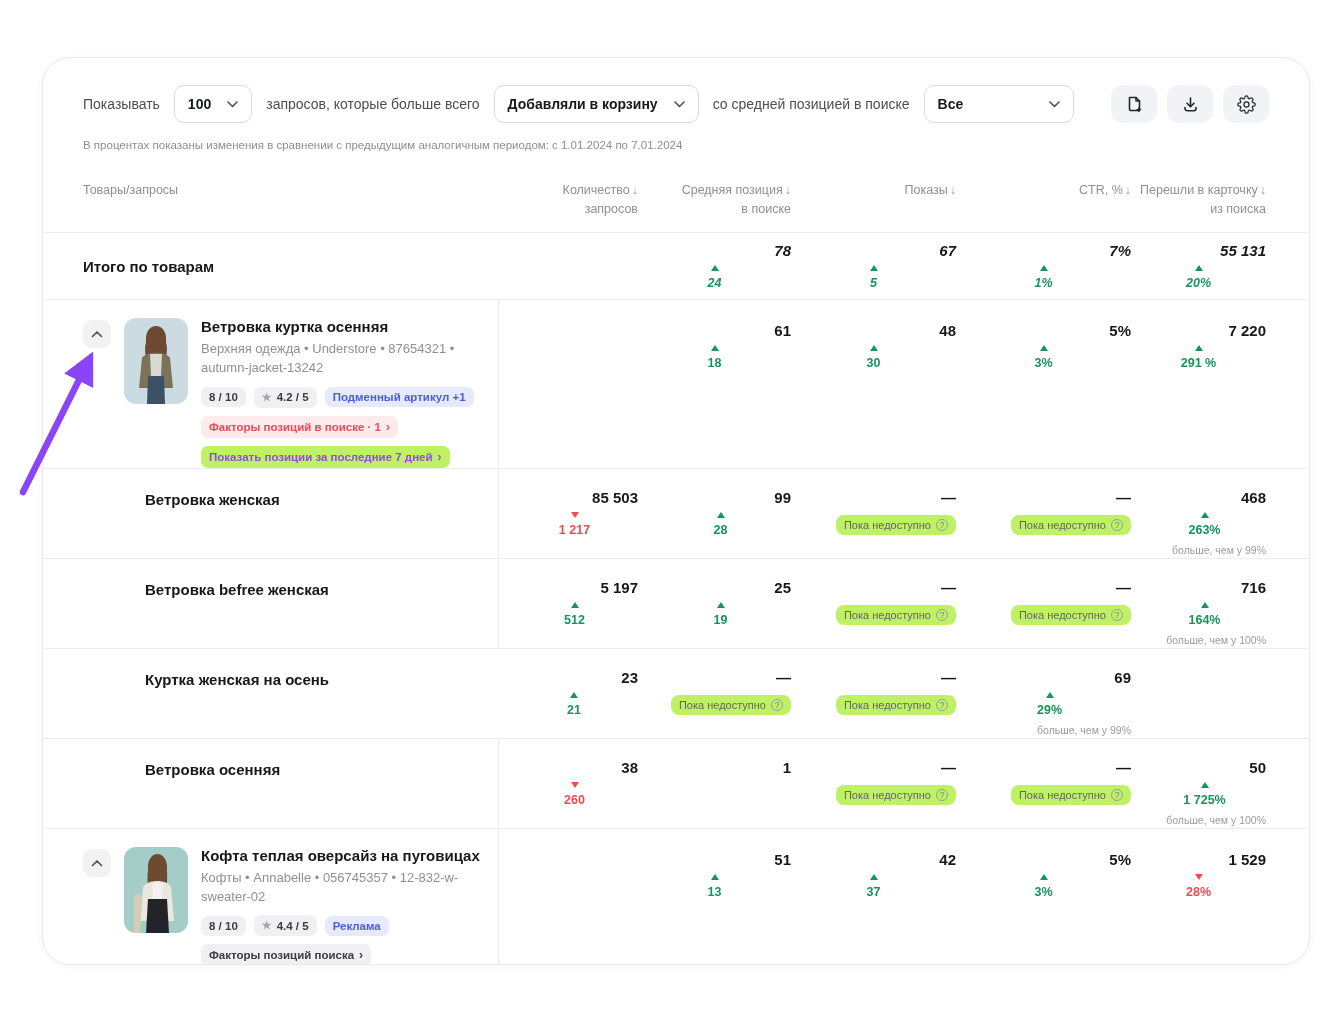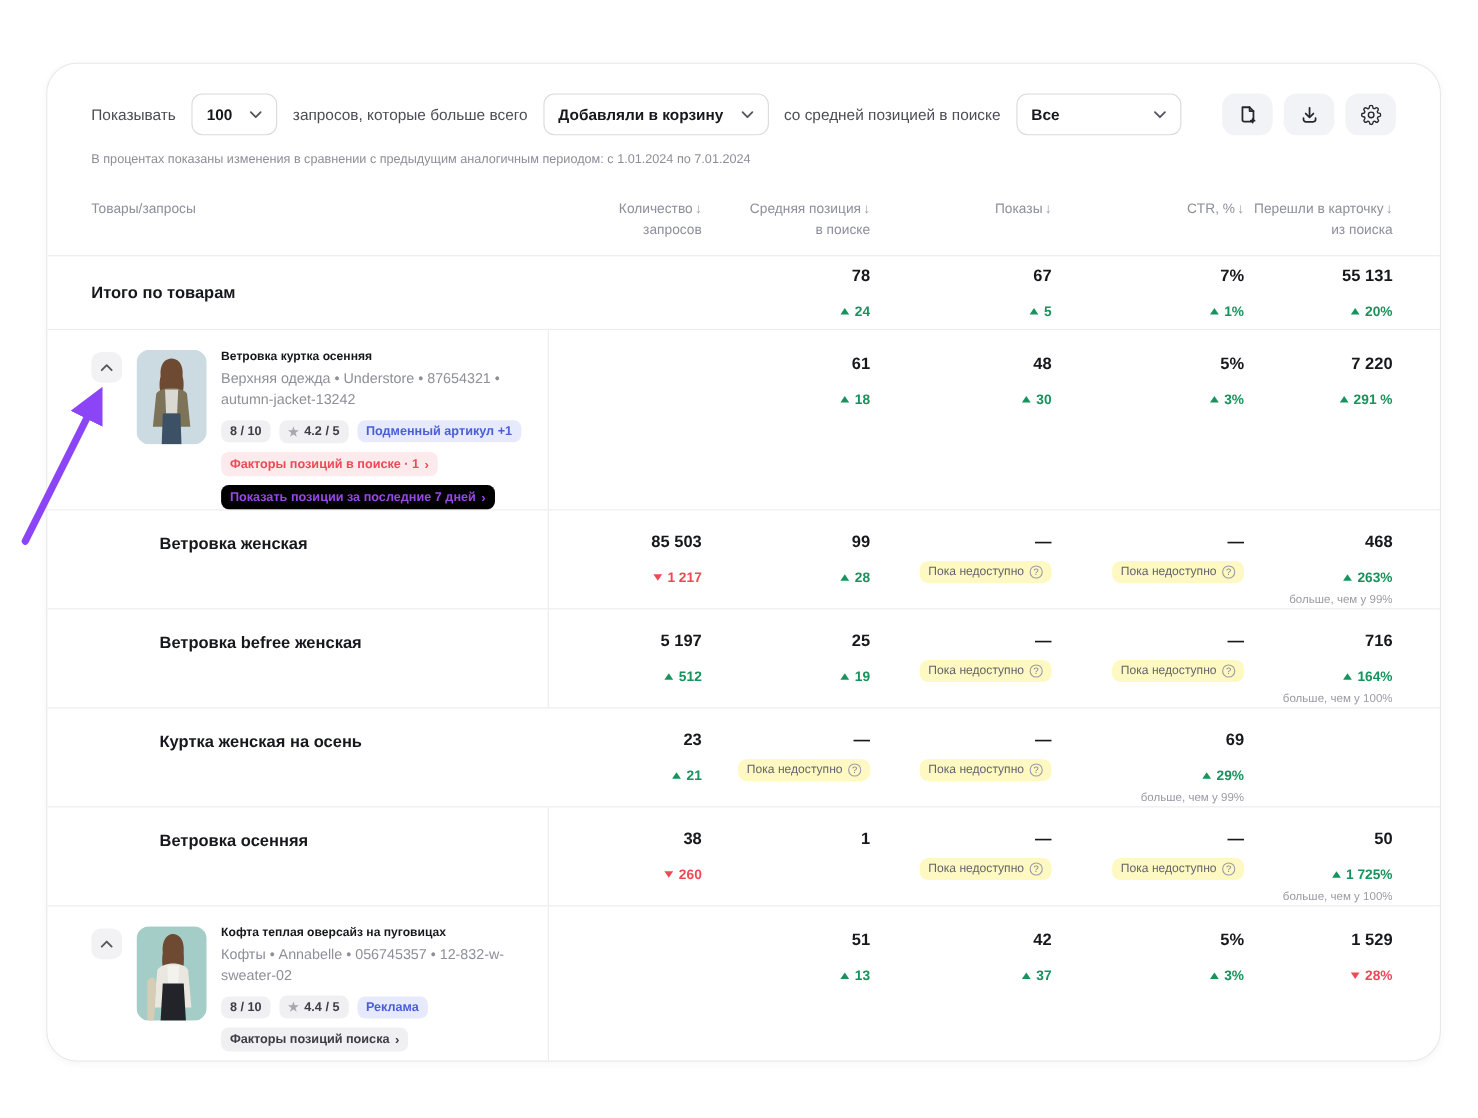--- a/index.html
+++ b/index.html
@@ -39,25 +39,25 @@
   .cell { text-align:right; }
   .cell.qty { border-left:1px solid #ececf0; }
   .cell-left { text-align:left; }
 
   .thead { padding-top:16px; padding-bottom:0; min-height:67px; }
   .th { font-size:12.5px; color:#8d8f9b; line-height:1.55; }
   .sort { color:#9da0ab; margin-left:2px; }
   .thead .cell.qty { border-left:none; }
 
   .totals-row { height:67px; align-items:center; }
-  .totals-row .cell { padding-top:0; }
+  .totals-row .cell { padding-top:0;font-style:italic; }
   .totals-label { font-size:15px; font-weight:700; color:#17181d; display:flex; align-items:center; }
 
   .val { font-size:15px; font-weight:700; color:#17181d; line-height:1.2; }
-  .chg { margin-top:16px; font-size:12.5px; font-weight:600; display:flex; justify-content:flex-end; align-items:center; gap:5px; }
+  .chg { margin-top:5px; font-size:12.5px; font-weight:600; display:flex; justify-content:flex-end; align-items:center; gap:5px;flex-direction:column; }
   .chg.up { color:#17945c; }
   .chg.down { color:#ef4956; }
   .tri { display:inline-block; width:0; height:0; }
   .chg.up .tri { border-left:4px solid transparent; border-right:4px solid transparent; border-bottom:6px solid #17945c; }
   .chg.down .tri { border-left:4px solid transparent; border-right:4px solid transparent; border-top:6px solid #ef4956; }
   .pct-note { margin-top:7px; font-size:10.5px; color:#9a9ba5; }
 
   
   .product-row { min-height:158px; }
   .product-row .cell { padding-top:22px; }
@@ -65,42 +65,42 @@
   .product-row:last-child { min-height:148px; }
   .prod { display:flex; gap:13px; align-items:flex-start; }
   .collapse-btn {
     width:28px; height:28px; flex:none; border:none; border-radius:9px; background:#f2f2f5;
     display:flex; align-items:center; justify-content:center; cursor:pointer; margin-top:2px;
   }
   .collapse-btn svg { width:12px; height:8px; }
   .collapse-btn polyline { fill:none; stroke:#55565e; stroke-width:1.7; stroke-linecap:round; stroke-linejoin:round; }
   .thumb { width:64px; height:86px; border-radius:12px; flex:none; overflow:hidden; }
   .pinfo { max-width:302px; }
-  .ptitle { font-size:11px; font-weight:700; color:#17181d; white-space:nowrap; }
+  .ptitle { font-size:15px; font-weight:700; color:#17181d; white-space:nowrap; }
   .pmeta { margin-top:5px; font-size:13px; color:#8e8f99; line-height:1.45; }
   .badges { margin-top:9px; display:flex; gap:8px; align-items:center; flex-wrap:wrap; }
   .pill { display:inline-flex; align-items:center; gap:5px; font-size:11.5px; font-weight:700; padding:4px 8px; border-radius:7px; white-space:nowrap; }
   .pill .pchev { font-weight:700; font-size:12px; }
   .pill-gray { background:#f0f0f3; color:#3c3d45; }
   .pill-gray .star { color:#a6a7b1; font-size:11px; }
   .pill-blue { background:#e6eafc; color:#4a5fd6; }
   .pill-red { background:#fdeaec; color:#ee4956; }
-  .pill-purple { background:#000000; color:#9747e6; }
+  .pill-purple { background:#bef264; color:#9747e6; }
   .pill-row { margin-top:8px; }
   .pill.clickable { cursor:pointer; }
 
   
   .query-row { height:90px; }
   .query-row .cell { padding-top:20px;padding-left:12px; }
   .qname { font-size:15px; font-weight:700; color:#17181d; padding-left:62px; padding-top:22px; }
   .dash { font-size:15px; font-weight:700; color:#17181d; line-height:1.2; }
   .na-wrap { display:flex; justify-content:flex-end; }
   .na-pill {
     margin-top:8px; display:inline-flex; align-items:flex-end; gap:5px;
-    background:#fef9c3; border-radius:8px; padding:4px 8px;
+    background:#bef264; border-radius:8px; padding:4px 8px;
     font-size:11px; color:#63646c;
   }
   .qmark {
     width:12px; height:12px; border:1px solid #9b9ca6; border-radius:50%;
     display:inline-flex; align-items:center; justify-content:center;
     font-size:8.5px; color:#7c7d87; cursor:pointer;
   }
 
   .arrow-overlay { position:absolute; left:0; top:0; width:1344px; height:1016px; pointer-events:none; }
 </style>

